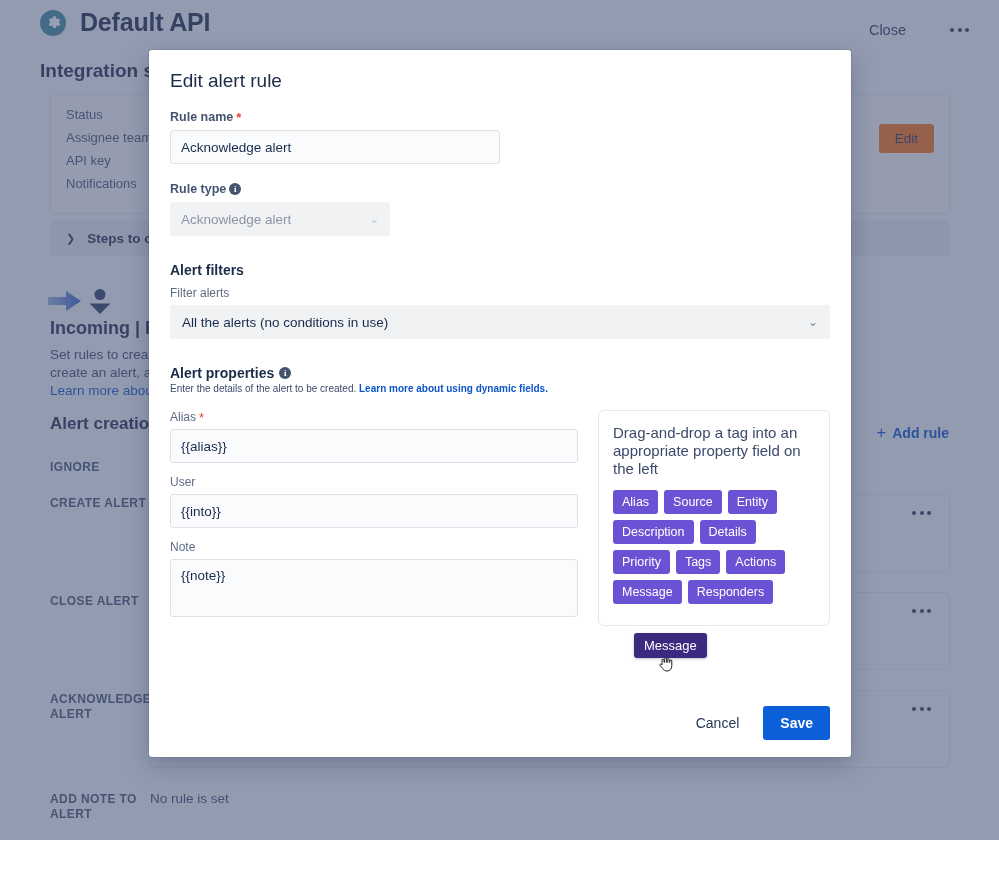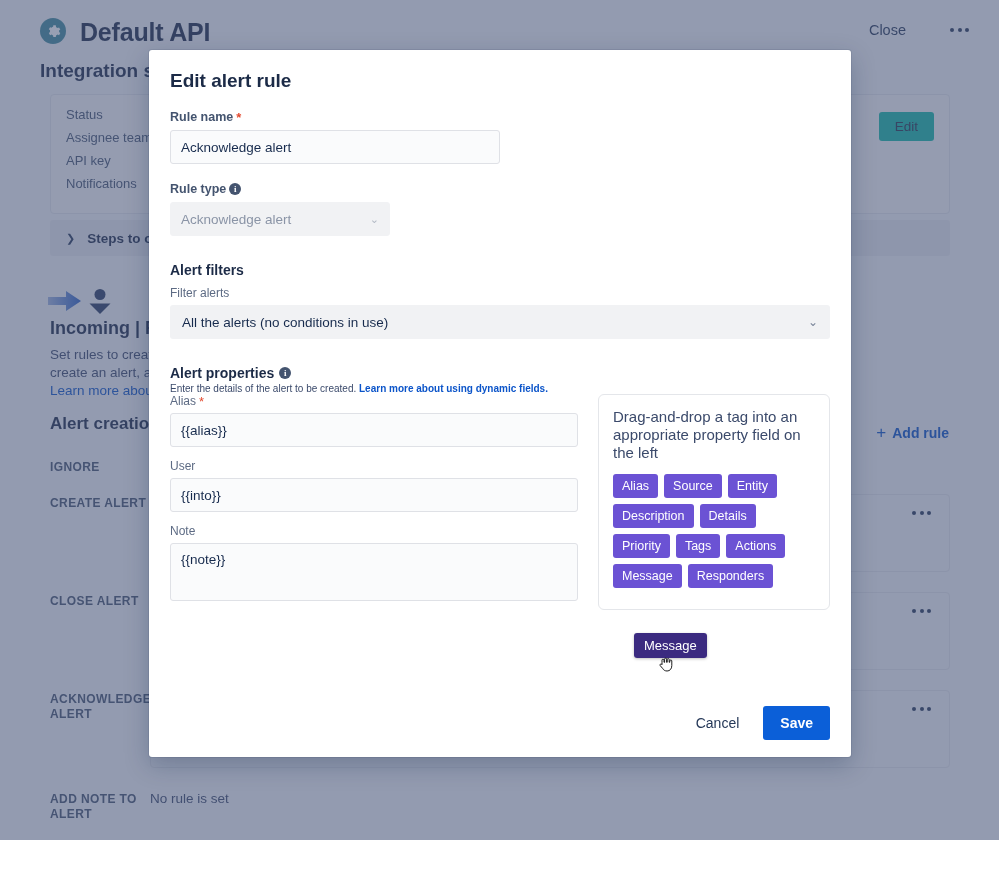--- a/index.html
+++ b/index.html
@@ -36,22 +36,23 @@
     position: absolute;
     left: 0; top: 840px;
     width: 999px; height: 30px;
     background: #ffffff;
     z-index: 60;
   }
 
   
   .bg-header {
     position: absolute;
-    left: 40px; top: 18px;
-    display: flex;
+    left: 40px; top: 8px;
+    display: flex;
+    align-items: center;
     gap: 14px;
   }
   .api-logo {
     width: 26px; height: 26px;
     border-radius: 50%;
     background: #3f8a9b;
     display: flex;
     align-items: center;
     justify-content: center;
     flex: none;
@@ -109,22 +110,22 @@
     display: flex;
     flex-direction: column;
     gap: 8px;
   }
   .settings-labels span {
     font-size: 13px;
     color: #44546f;
   }
   .edit-btn {
     position: absolute;
-    right: 15px; top: 17px;
-    background: #14b8a6;
+    right: 15px; top: 29px;
+    background: #f97316;
     border-radius: 3px;
     padding: 7px 16px;
     font-size: 13.5px;
     font-weight: 500;
     color: #26334d;
   }
 
   
   .steps-bar {
     position: absolute;
@@ -259,21 +260,21 @@
     width: 702px; height: 707px;
     background: #ffffff;
     border-radius: 3px;
     box-shadow: 0 0 0 1px rgba(9,30,66,0.08), 0 8px 24px rgba(9,30,66,0.25);
     z-index: 100;
     padding: 0 21px;
   }
 
   .modal-title {
     font-size: 19px;
-    font-weight: 700;
+    font-weight: 400;
     color: #1c2b47;
     padding-top: 20px;
   }
 
   .field-label {
     font-size: 12.5px;
     font-weight: 700;
     color: #44546f;
     margin-top: 18px;
     margin-bottom: 6px;
@@ -363,20 +364,21 @@
   .hint-text a {
     color: #0b54c9;
     text-decoration: none;
     font-weight: 700;
   }
 
   
   .props-wrap {
     display: flex;
     gap: 20px;
+    margin-top: 16px;
   }
   .props-left { width: 408px; }
   .prop-label {
     font-size: 12px;
     color: #5d6b84;
     margin-bottom: 5px;
     display: flex; align-items: center; gap: 3px;
   }
   .prop-input {
     width: 408px;

